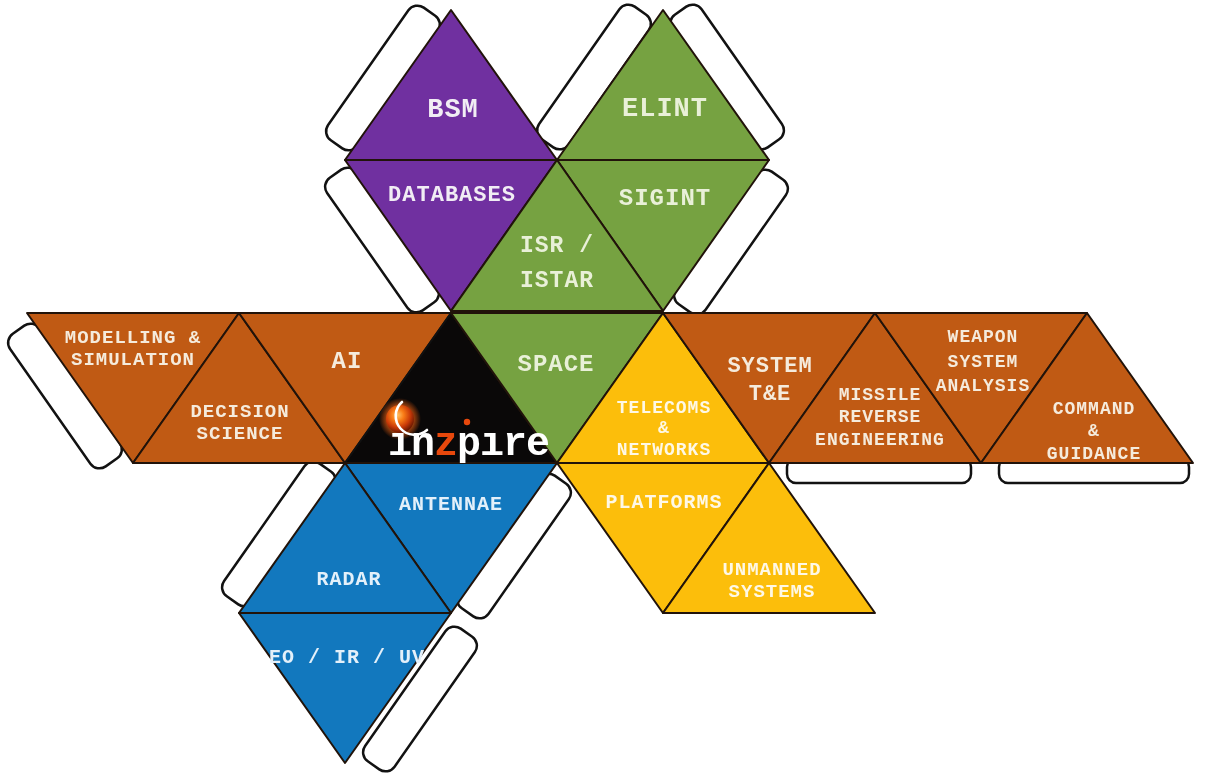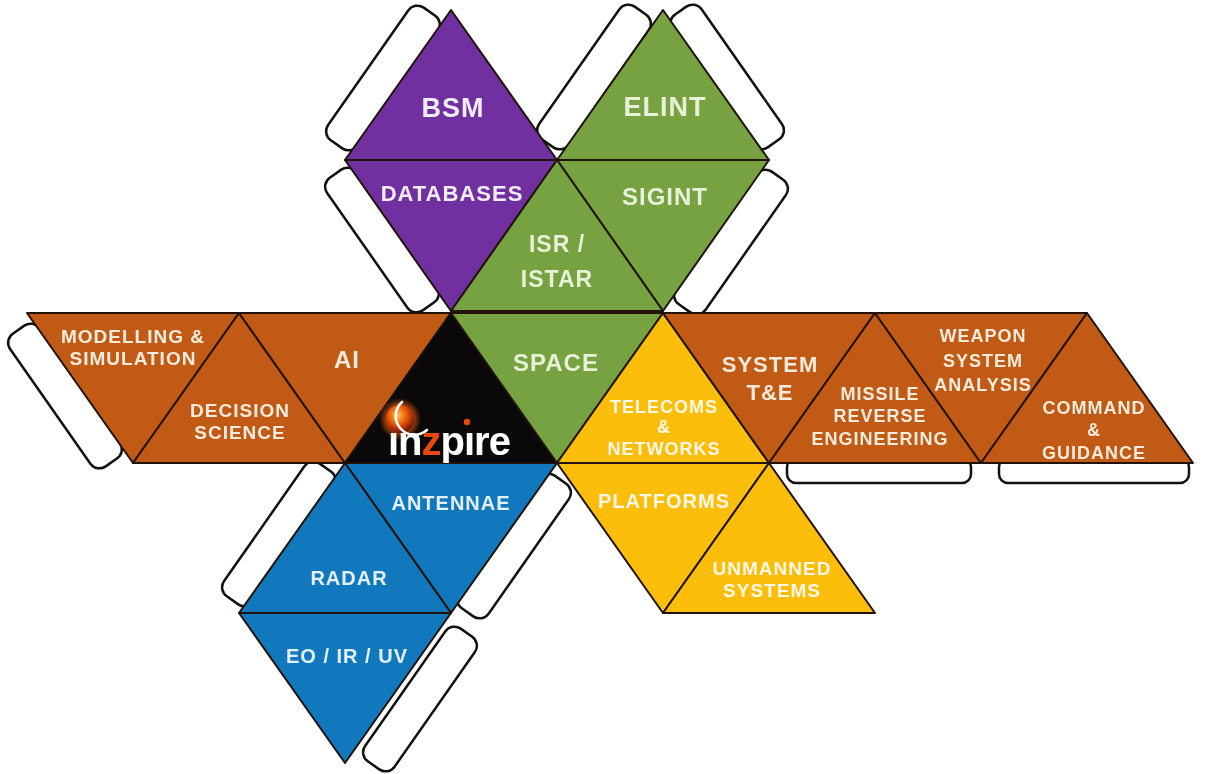--- a/index.html
+++ b/index.html
@@ -1,20 +1,20 @@
 <!DOCTYPE html>
 <html><head>
 <meta charset="utf-8">
 <style>
   html,body{margin:0;padding:0;background:#ffffff;}
   .stage{
     position:relative;
     width:1212px;height:774px;
     background:#ffffff;
-    font-family:Liberation Sans, sans-serif;
+    font-family:Liberation Mono, monospace;
     overflow:hidden;
   }
   svg{display:block;}
   .face{stroke:#21130a;stroke-width:2;stroke-linejoin:round;}
   .face-black{stroke:#111;stroke-width:2;stroke-linejoin:round;}
   .tab{stroke:#121212;stroke-width:2.5;stroke-linejoin:round;}
   .lbl{font-weight:700;text-anchor:middle;letter-spacing:1px;}
   .lbl-purple{fill:#F1EDF4;}
   .lbl-green{fill:#E9F0D8;}
   .lbl-brown{fill:#F5EBDC;}

